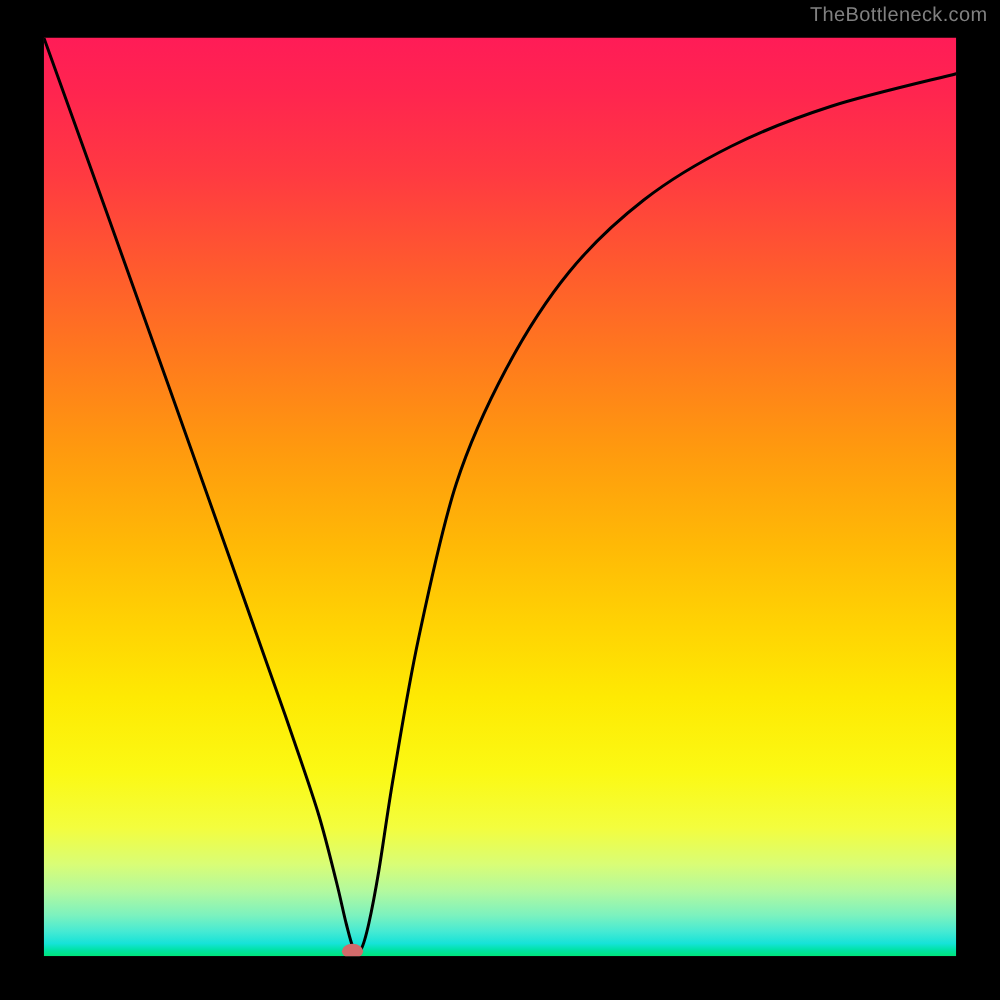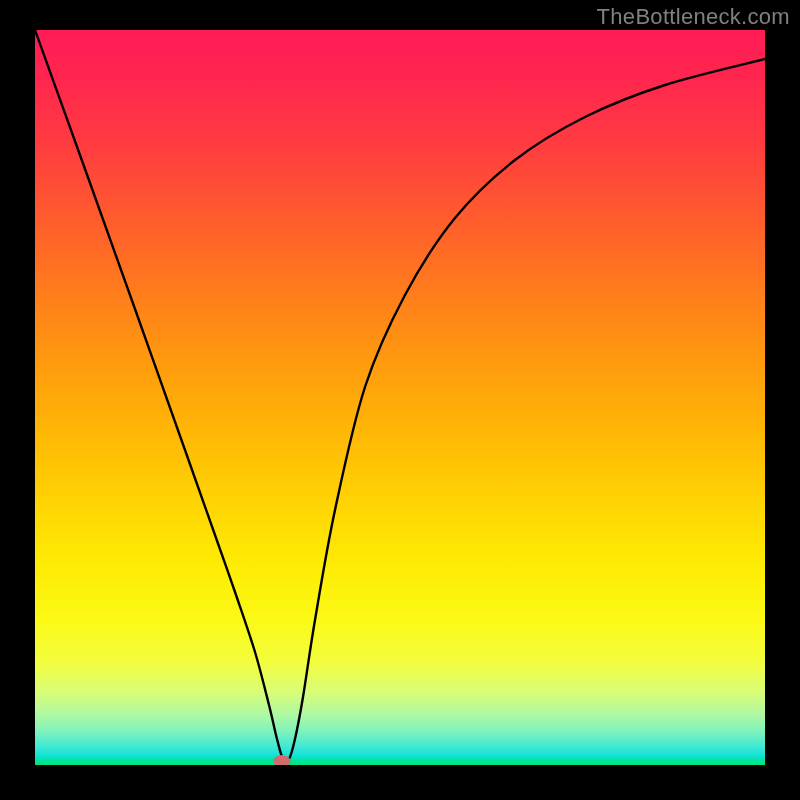--- a/index.html
+++ b/index.html
@@ -15,21 +15,21 @@
     width: 800px;
     height: 800px;
     background: #000;
   }
   .watermark {
     position: absolute;
     top: 4px;
     right: 10px;
     color: #808080;
     font-family: Arial, Helvetica, sans-serif;
-    font-size: 22px;
+    font-size: 16px;
     letter-spacing: 0.3px;
     z-index: 4;
   }
   .plot-area {
     position: absolute;
     left: 35px;
     top: 30px;
     width: 730px;
     height: 735px;
     overflow: hidden;

